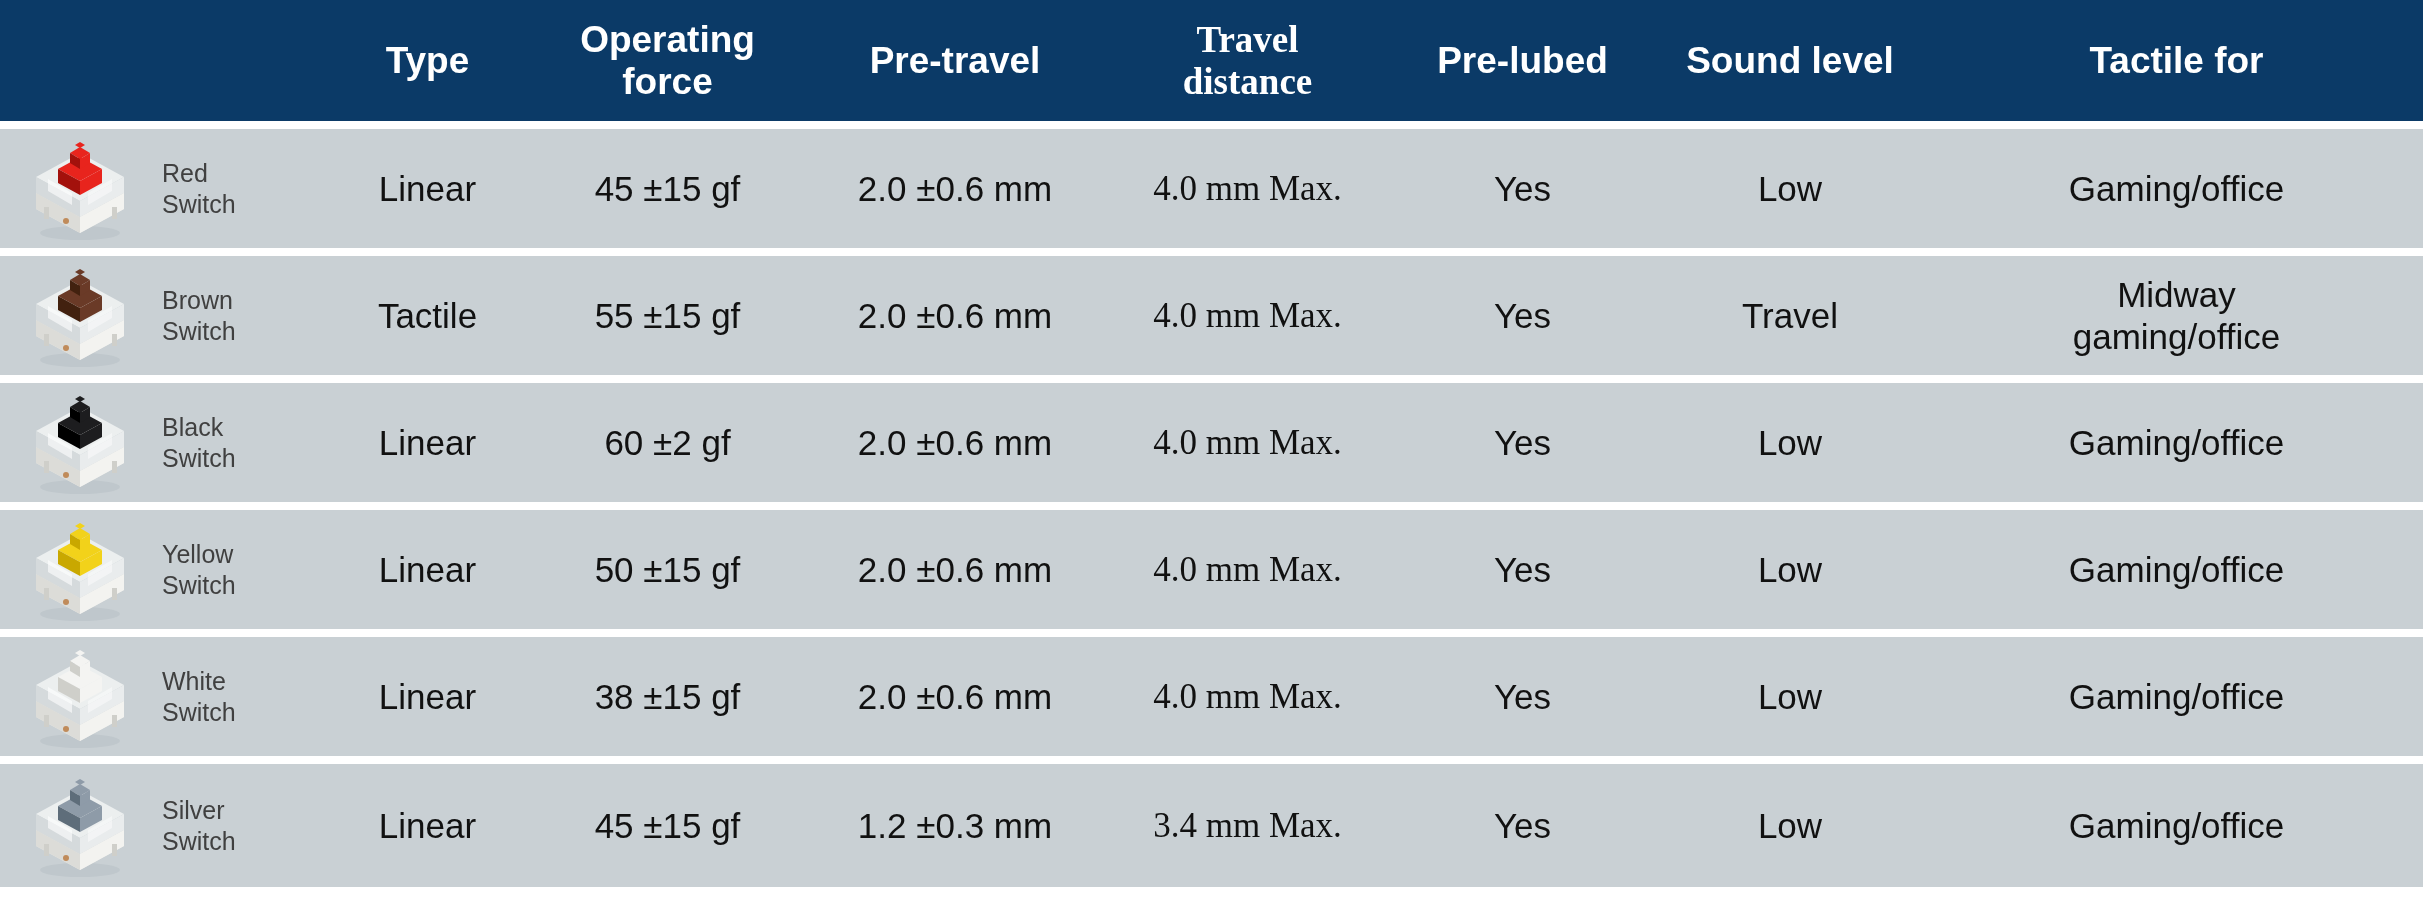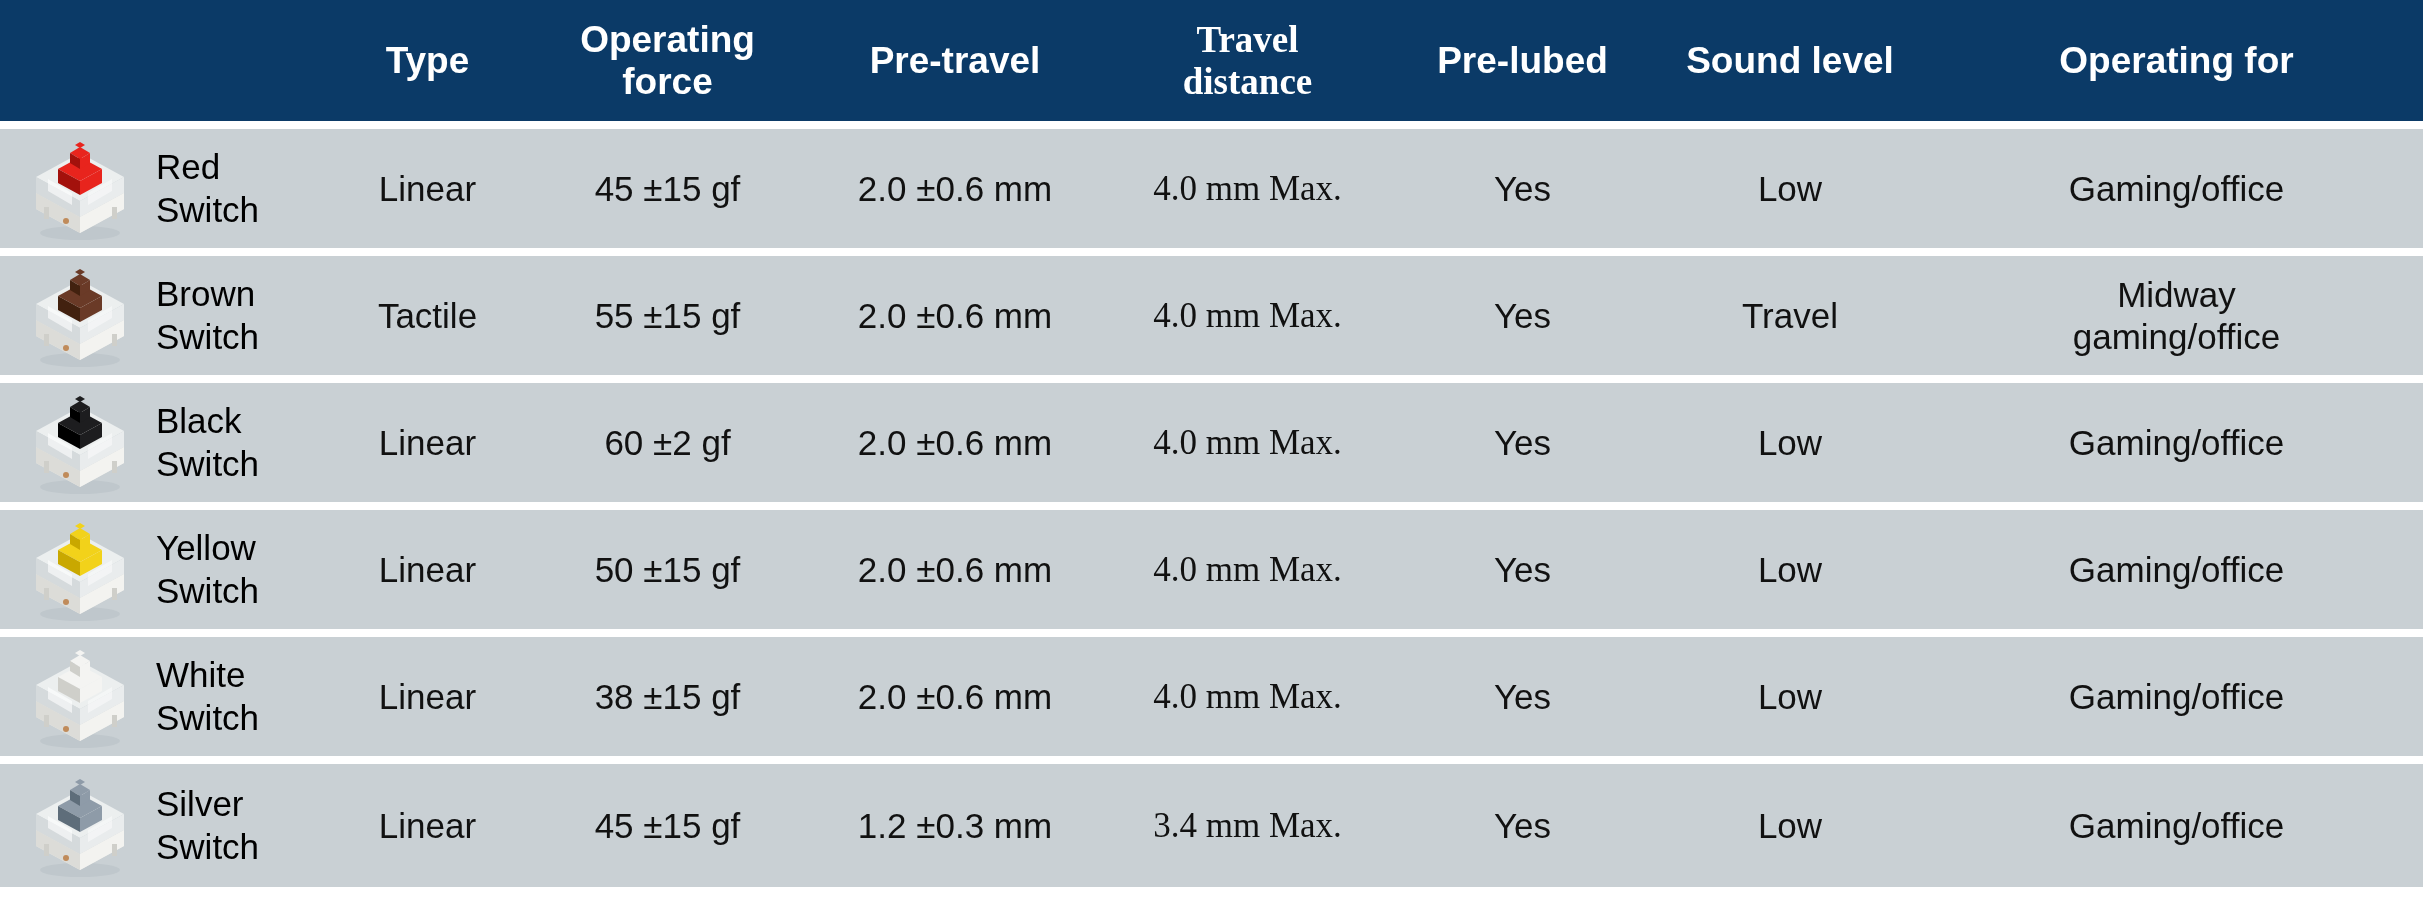--- a/index.html
+++ b/index.html
@@ -80,24 +80,24 @@
     padding: 0;
   }
   .switch-wrap {
     display: flex;
     align-items: center;
     height: 100%;
     padding-left: 14px;
     box-sizing: border-box;
   }
   .switch-name {
-    font-size: 35px;
+    font-size: 25px;
     line-height: 1.22;
-    color: #000000;
-    margin-left: 14px;
+    color: #404040;
+    margin-left: 20px;
     white-space: pre-line;
     text-align: left;
   }
 
   
   .switch-img {
     width: 124px;
     height: 112px;
     flex: 0 0 124px;
     position: relative;
@@ -114,21 +114,21 @@
     <tr>
       <th class="col-switch"></th>
       <th class="col-type">Type</th>
       <th class="col-force" style="white-space:pre-line;">Operating
 force</th>
       <th class="col-pre">Pre-travel</th>
       <th class="col-travel" style="white-space:pre-line;">Travel
 distance</th>
       <th class="col-lubed">Pre-lubed</th>
       <th class="col-sound">Sound level</th>
-      <th class="col-suit">Operating for</th>
+      <th class="col-suit">Tactile for</th>
     </tr>
   </thead>
   <tbody id="table-body">
       <tr>
         <td class="switch-cell col-switch">
           <div class="switch-wrap">
             <span class="switch-img">
               <svg viewBox="0 0 124 112" width="124" height="112">
                 <ellipse cx="62" cy="100" rx="40" ry="7" fill="#b6bfc4" opacity="0.55"></ellipse>
                 <polygon points="18,60 62,84 106,60 106,76 62,100 18,76" fill="#e9e9e6"></polygon>

